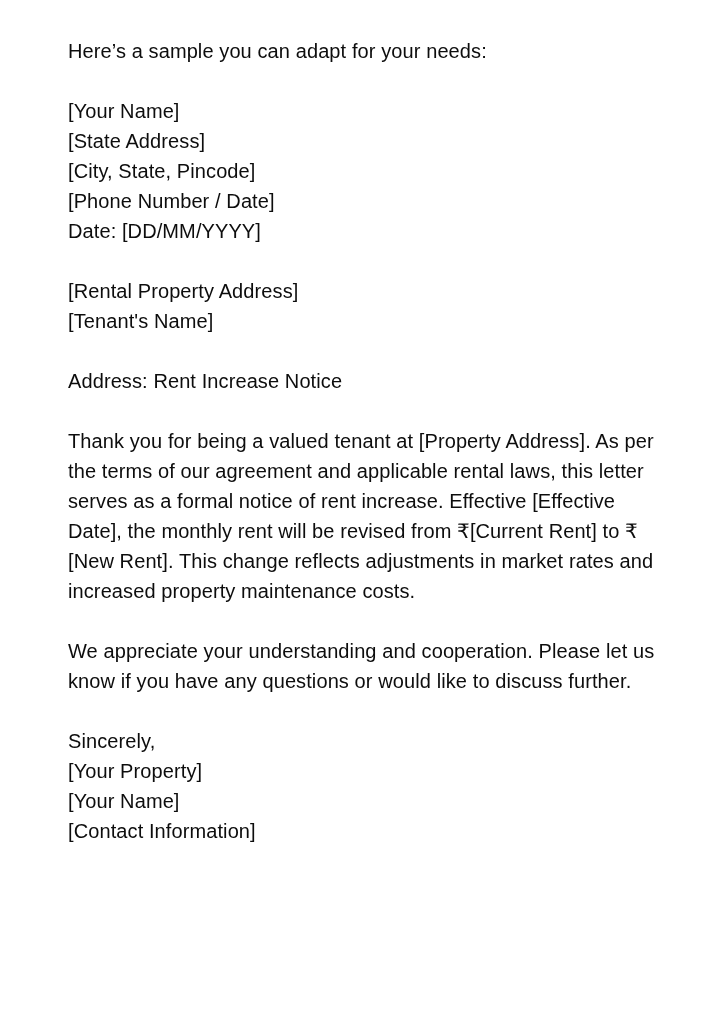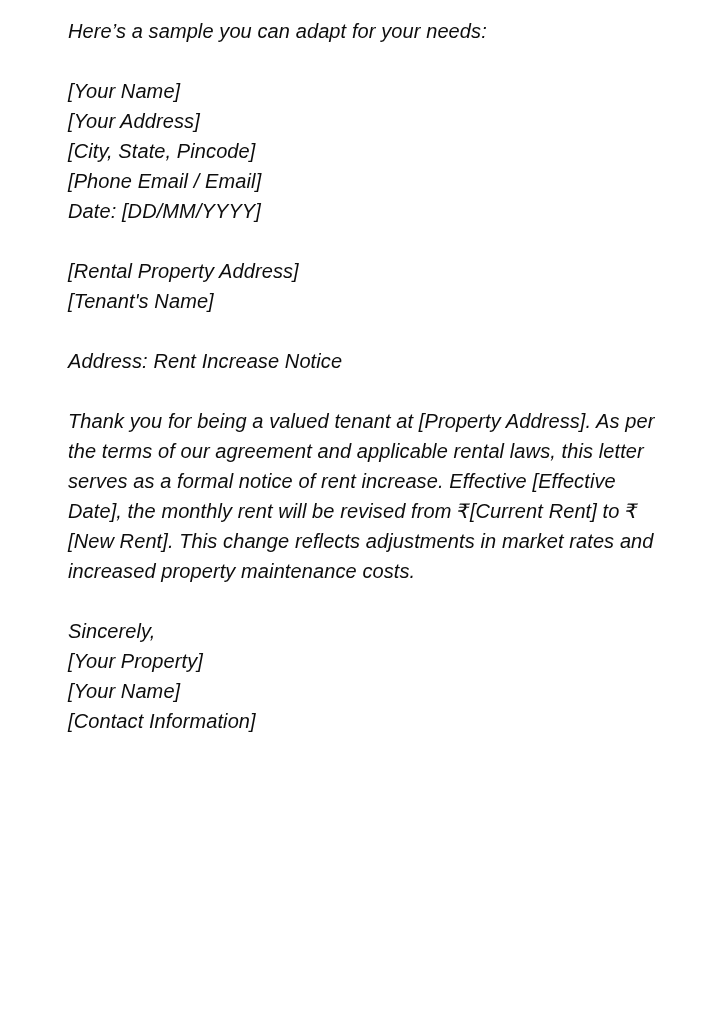--- a/index.html
+++ b/index.html
@@ -9,23 +9,22 @@
   }
   body {
     width: 724px;
     height: 1024px;
     overflow: hidden;
     font-family: "Liberation Sans", "DejaVu Sans", sans-serif;
     color: #0d0d0d;
   }
   .letter {
     box-sizing: border-box;
-    padding: 16px 50px 0 68px;
+    padding: 36px 50px 0 68px;
     max-width: 724px;
-    font-style: italic;
   }
   .block {
     margin: 0 0 30px 0;
     font-size: 20px;
     line-height: 30px;
     font-weight: 400;
     letter-spacing: 0.1px;
   }
   .block:last-child {
     margin-bottom: 0;
@@ -39,36 +38,37 @@
 </style>
 </head>
 <body>
 
 <div class="letter">
 
   <div class="block">Here’s a sample you can adapt for your needs:</div>
 
   <div class="block">
       <div class="line">[Your Name]</div>
-      <div class="line">[Your Address]</div>
+      <div class="line">[State Address]</div>
       <div class="line">[City, State, Pincode]</div>
-      <div class="line">[Phone Email / Email]</div>
+      <div class="line">[Phone Number / Date]</div>
       <div class="line">Date: [DD/MM/YYYY]</div>
     </div>
 
   <div class="block">
       <div class="line">[Rental Property Address]</div>
       <div class="line">[Tenant's Name]</div>
     </div>
 
   <div class="block">Address: Rent Increase Notice</div>
 
 
   <div class="block paragraph">Thank you for being a valued tenant at [Property Address]. As per the terms of our agreement and applicable rental laws, this letter serves as a formal notice of rent increase. Effective [Effective Date], the monthly rent will be revised from ₹[Current Rent] to ₹[New Rent]. This change reflects adjustments in market rates and increased property maintenance costs.</div>
 
+  <div class="block paragraph">We appreciate your understanding and cooperation. Please let us know if you have any questions or would like to discuss further.</div>
 
   <div class="block">
       <div class="line">Sincerely,</div>
       <div class="line">[Your Property]</div>
       <div class="line">[Your Name]</div>
       <div class="line">[Contact Information]</div>
     </div>
 
 </div>
 

